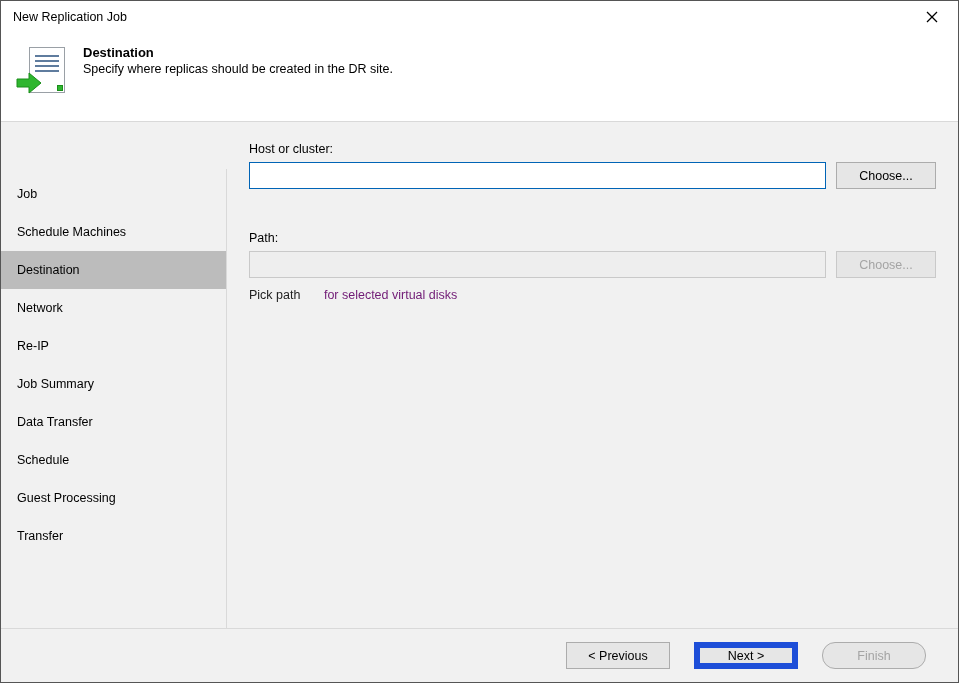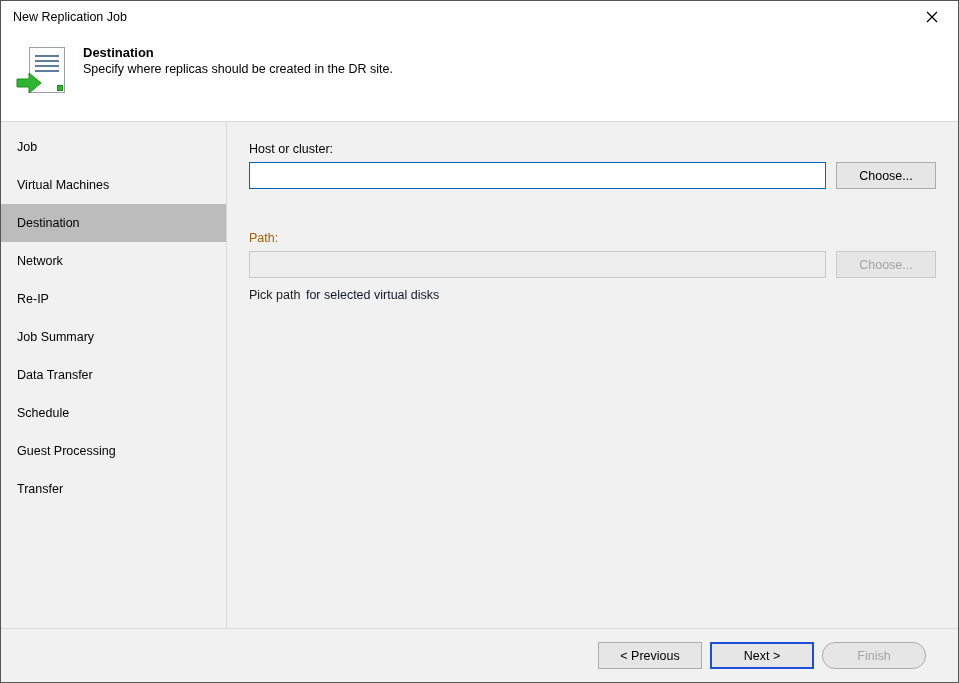--- a/index.html
+++ b/index.html
@@ -85,20 +85,21 @@
     flex: 1;
     display: flex;
     min-height: 0;
     background: #f1f1f1;
   }
   .sidebar {
     width: 226px;
     background: #f1f1f1;
     border-right: 1px solid #d9d9d9;
     padding-top: 6px;
+    margin-top: 47px;
   }
   .sidebar-item {
     padding: 12px 16px;
     font-size: 12.5px;
     cursor: pointer;
     background: #f1f1f1;
   }
   .sidebar-item.selected {
     background: #bcbcbc;
     font-weight: 400;
@@ -107,21 +108,21 @@
     flex: 1;
     padding: 20px 22px 10px 22px;
     background: #f1f1f1;
     display: flex;
     flex-direction: column;
   }
   .field-label {
     font-size: 12.5px;
     margin-bottom: 6px;
   }
-  .field-label.disabled { color: #a16207; }
+  .field-label.disabled { color: #000000; }
   .field-row {
     display: flex;
     gap: 10px;
     align-items: stretch;
     margin-bottom: 6px;
   }
   .text-input {
     flex: 1;
     height: 27px;
     border: 1px solid #0064b6;
@@ -149,44 +150,44 @@
     color: #a4a4a4;
     cursor: default;
     background: #e6e6e6;
     border: 1px solid #c9c9c9;
   }
   .pick-path-line {
     font-size: 12.5px;
     margin-top: 4px;
   }
   .pick-path-line .link { color: #222; cursor: pointer; margin-top: 30px; }
-  .pick-path-line .muted { color: #0f172a; margin-left: 2px; }
+  .pick-path-line .muted { color: #701a75; margin-left: 20px; }
   .section-gap { height: 36px; }
   .footer {
     height: 54px;
     border-top: 1px solid #d9d9d9;
     background: #f1f1f1;
     display: flex;
     align-items: center;
     justify-content: flex-end;
     gap: 12px;
     padding: 0 20px;
   }
-  .footer .btn-group { display: flex; gap: 8px; margin-right: 12px; }
+  .footer .btn-group { display: flex; gap: 24px; margin-right: 12px; }
   .btn {
     width: 104px;
     height: 27px;
     background: #e6e6e6;
     border: 1px solid #acacac;
     font-family: inherit;
     font-size: 12.5px;
     cursor: pointer;
   }
   .btn.primary {
-    border: 2px solid #1d4ed8;
+    border: 6px solid #1d4ed8;
     background: #e6e6e6;
     text-align: center;
   }
   .btn:disabled {
     color: #a4a4a4;
     cursor: default;
     border-radius: 13px;
   }
 </style>
 </head>
@@ -221,21 +222,21 @@
     <div class="header-text">
       <div class="header-title">Destination</div>
       <div class="header-subtitle">Specify where replicas should be created in the DR site.</div>
     </div>
   </div>
 
   <div class="body">
 
     <div class="sidebar">
       <div class="sidebar-item">Job</div>
-      <div class="sidebar-item">Virtual Machines</div>
+      <div class="sidebar-item">Schedule Machines</div>
       <div class="sidebar-item selected">Destination</div>
       <div class="sidebar-item">Network</div>
       <div class="sidebar-item">Re-IP</div>
       <div class="sidebar-item">Job Summary</div>
       <div class="sidebar-item">Data Transfer</div>
       <div class="sidebar-item">Schedule</div>
       <div class="sidebar-item">Guest Processing</div>
       <div class="sidebar-item">Transfer</div>
     </div>
 

